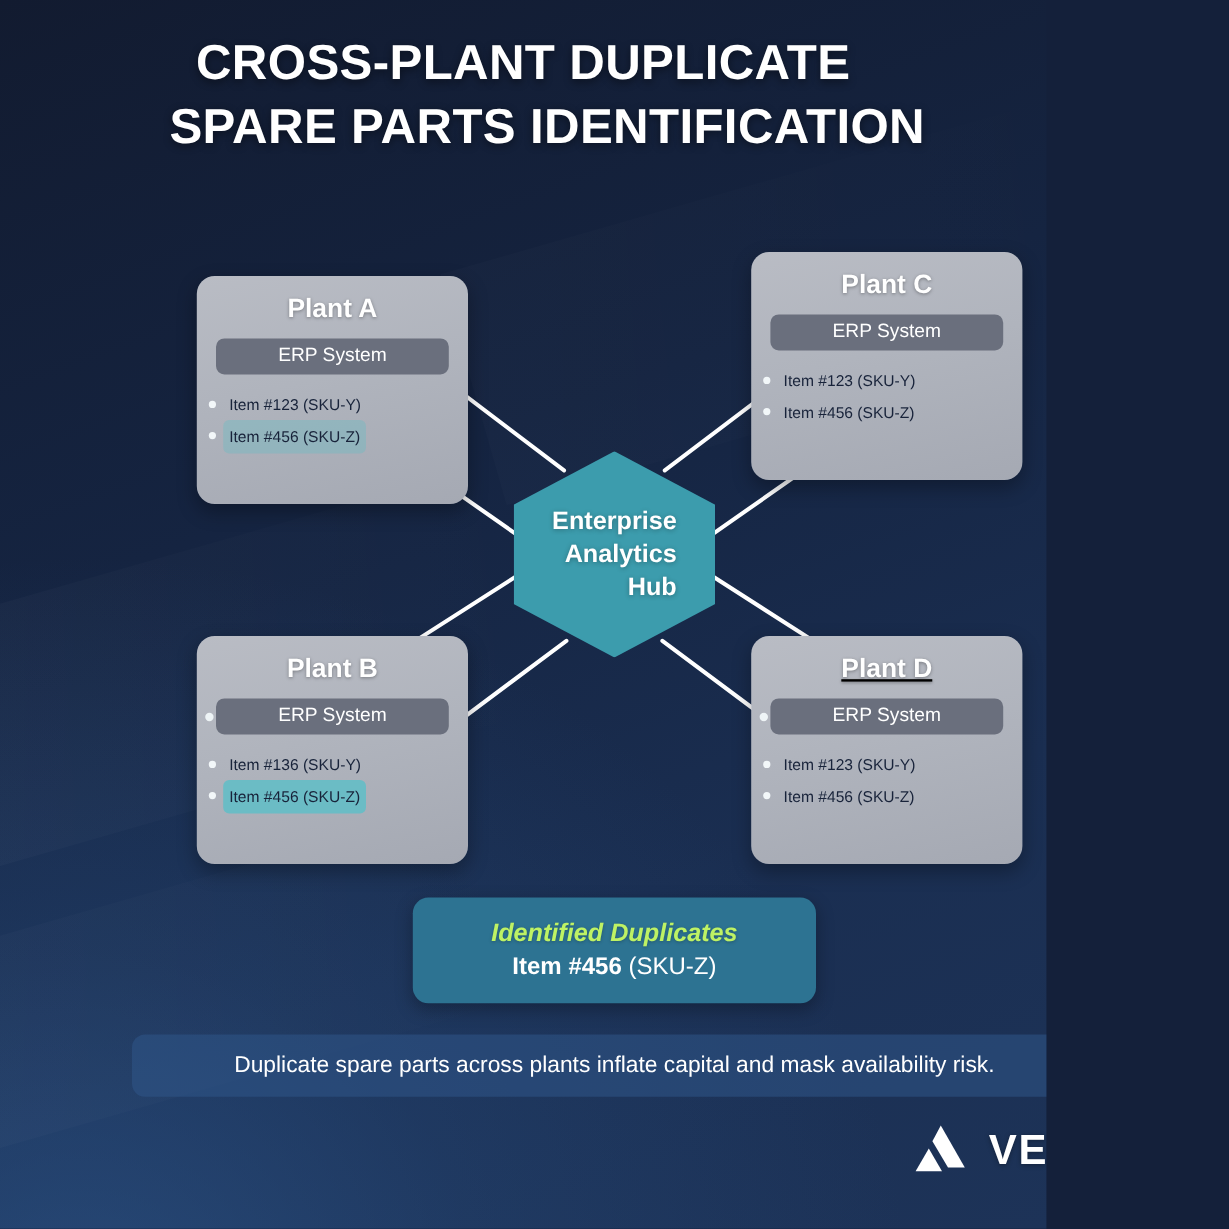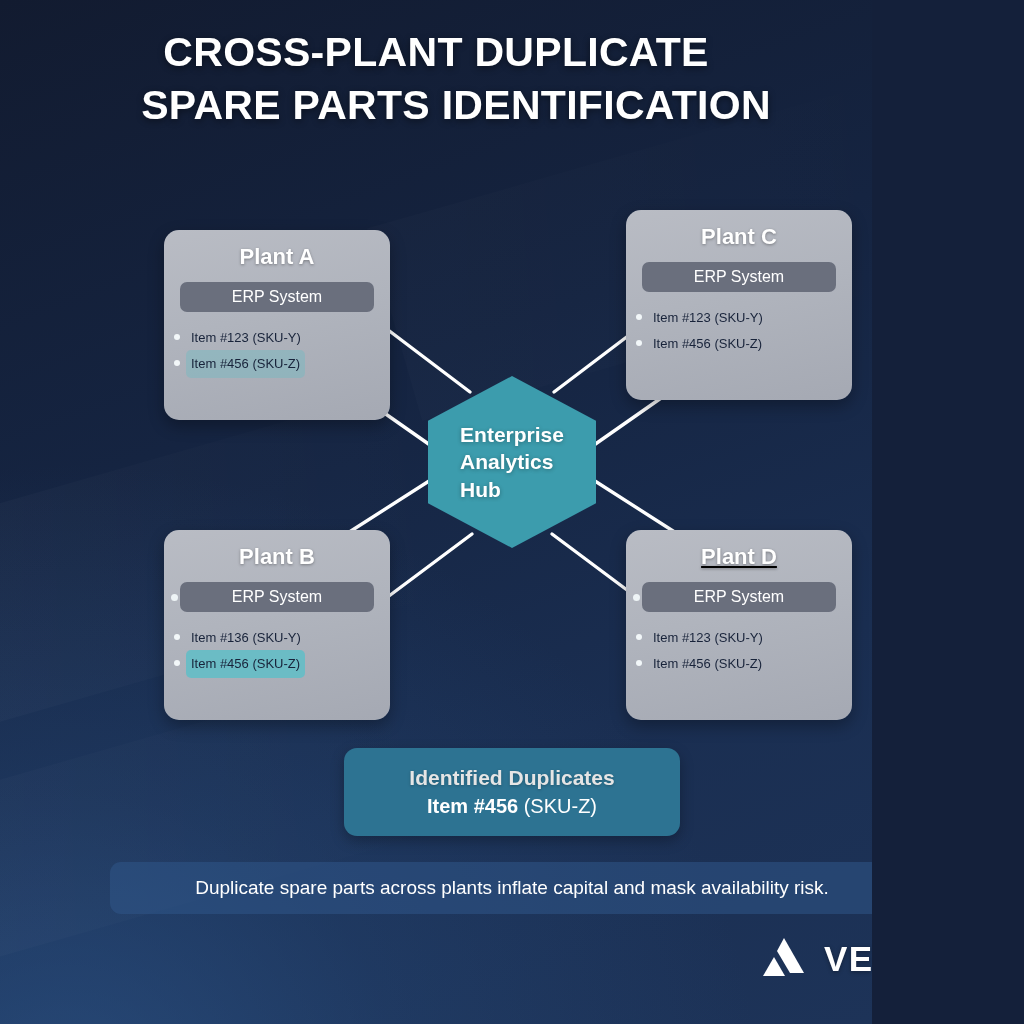--- a/index.html
+++ b/index.html
@@ -147,21 +147,21 @@
     position: absolute;
     left: 428px;
     top: 376px;
     width: 168px;
     height: 172px;
     background: #3c9cad;
     clip-path: polygon(50% 0%, 100% 26%, 100% 74%, 50% 100%, 0% 74%, 0% 26%);
     display: flex;
     align-items: center;
     justify-content: center;
-    text-align: left;
+    text-align: right;
   }
   .hub-label {
     color: #ffffff;
     font-size: 21px;
     font-weight: bold;
     line-height: 1.30;
     text-shadow: 0 1px 4px rgba(0,0,0,0.30);
     white-space: pre-line;
   }
 
@@ -174,25 +174,26 @@
     height: 88px;
     border-radius: 13px;
     background: #2d7392;
     box-shadow: 0 5px 14px rgba(0,0,0,0.28);
     display: flex;
     flex-direction: column;
     align-items: center;
     justify-content: center;
   }
   .dup-title {
-    color: #e5e5e5;
+    color: #bef264;
     font-size: 21px;
     font-weight: bold;
     line-height: 1.35;
     text-shadow: 0 1px 3px rgba(0,0,0,0.25);
+    font-style: italic;
   }
   .dup-sub {
     color: #ffffff;
     font-size: 20px;
     line-height: 1.35;
   }
   .dup-sub b { font-weight: bold; }
 
   
   .caption {

